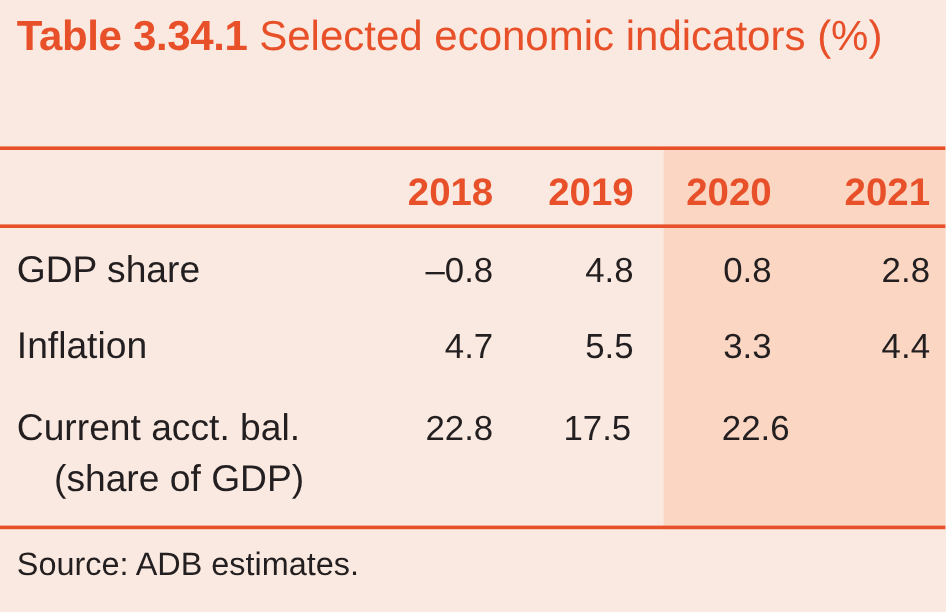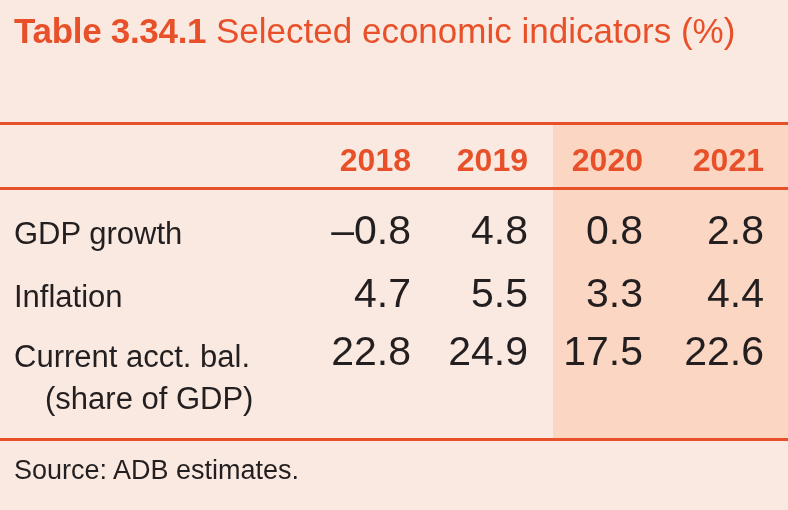--- a/index.html
+++ b/index.html
@@ -81,27 +81,27 @@
     padding-left: 14px;
     box-sizing: border-box;
     color: #231f20;
     font-size: 31px;
   }
   .cell-num {
     flex: 0 0 117px;
     text-align: right;
     box-sizing: border-box;
     color: #231f20;
-    font-size: 41px;
+    font-size: 29px;
     padding-right: 3px;
   }
   .cell-num.c1 { flex: 0 0 116px; }
   .cell-num.c2 { flex: 0 0 117px; }
   .cell-num.c3 { flex: 0 0 123px; padding-right: 11px; }
-  .cell-num.c4 { flex: 0 0 134px; padding-right: 24px; }
+  .cell-num.c4 { flex: 0 0 134px; padding-right: 13px; }
 
   
   .row-header {
     height: 65px;
   }
   .row-header .cell-num,
   .row-header .cell-label {
     color: #e8502a;
     font-weight: bold;
     font-size: 32px;
@@ -157,39 +157,38 @@
 
     <div class="row row-header">
       <div class="cell-label"></div>
       <div class="cell-num c1">2018</div>
       <div class="cell-num c2">2019</div>
       <div class="cell-num c3">2020</div>
       <div class="cell-num c4">2021</div>
     </div>
 
     <div class="row row-data row-gdp">
-      <div class="cell-label">GDP growth</div>
+      <div class="cell-label">GDP share</div>
       <div class="cell-num c1">–0.8</div>
       <div class="cell-num c2">4.8</div>
       <div class="cell-num c3">0.8</div>
       <div class="cell-num c4">2.8</div>
     </div>
 
     <div class="row row-data row-inflation">
       <div class="cell-label">Inflation</div>
       <div class="cell-num c1">4.7</div>
       <div class="cell-num c2">5.5</div>
       <div class="cell-num c3">3.3</div>
       <div class="cell-num c4">4.4</div>
     </div>
 
     <div class="row row-data row-cab">
       <div class="cell-label">Current acct. bal.</div>
       <div class="cell-num c1">22.8</div>
-      <div class="cell-num c2">24.9</div>
       <div class="cell-num c3">17.5</div>
       <div class="cell-num c4">22.6</div>
     </div>
 
   </div>
 
   <div class="cab-sub">(share of GDP)</div>
 
   <div class="source-note">Source: ADB estimates.</div>
 

